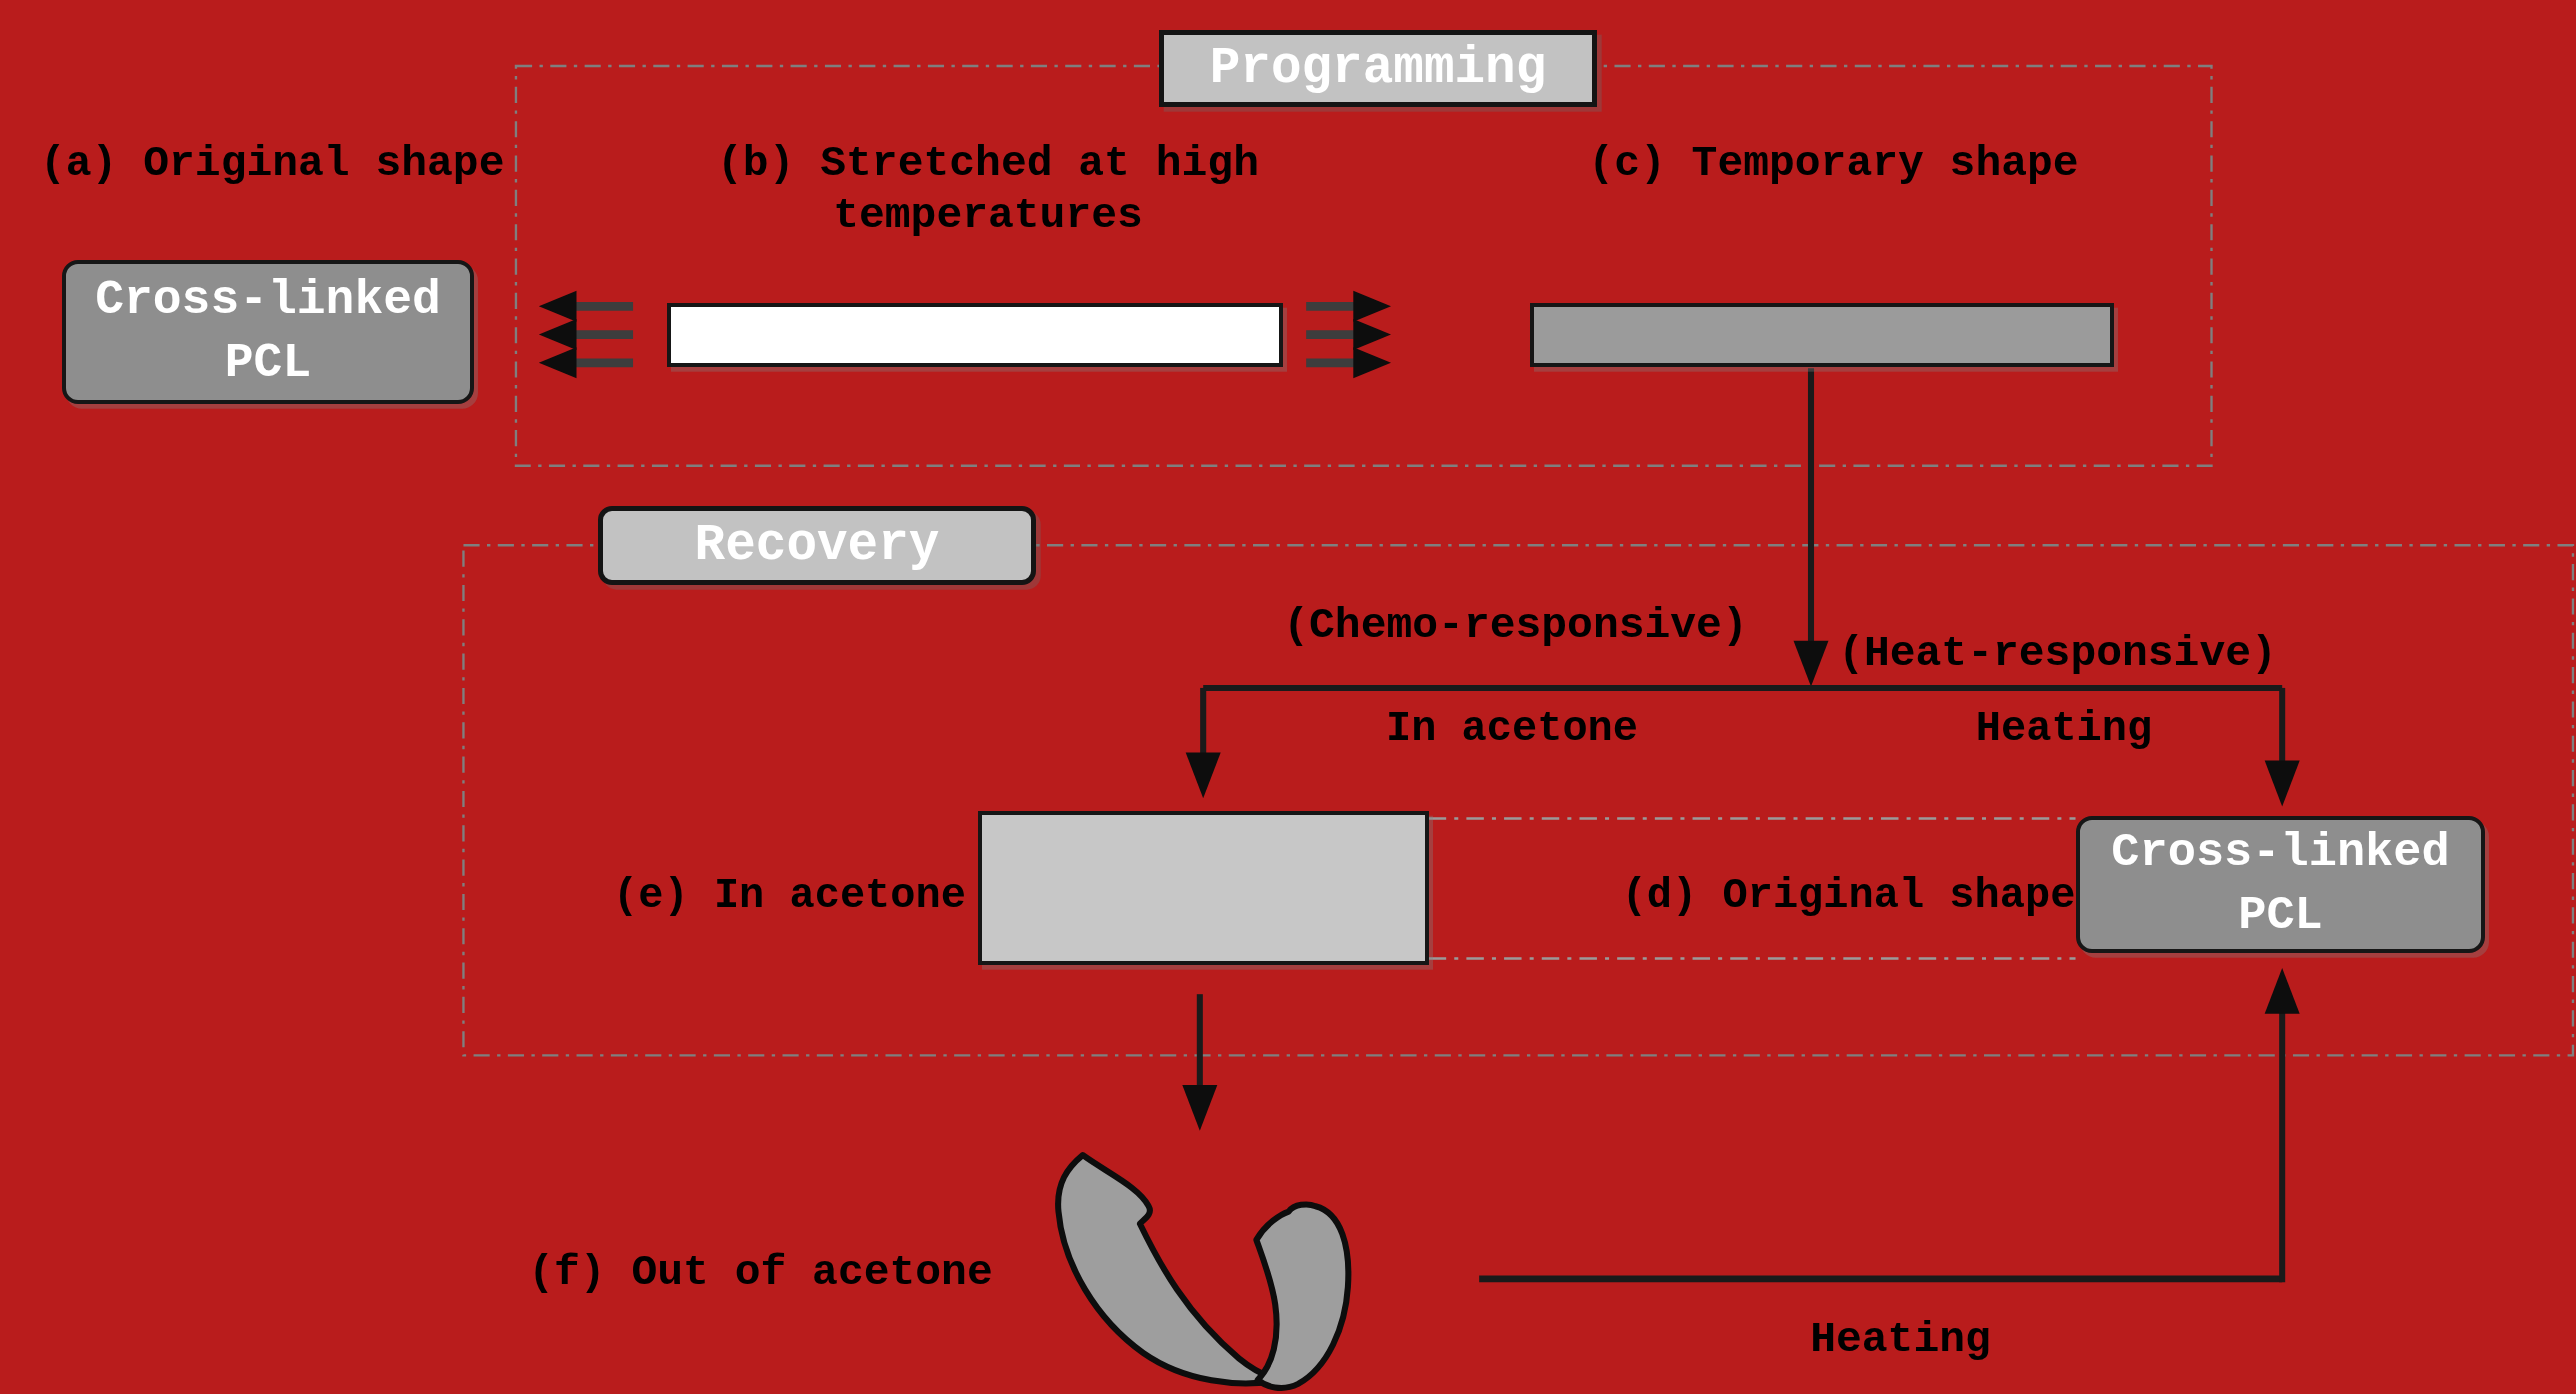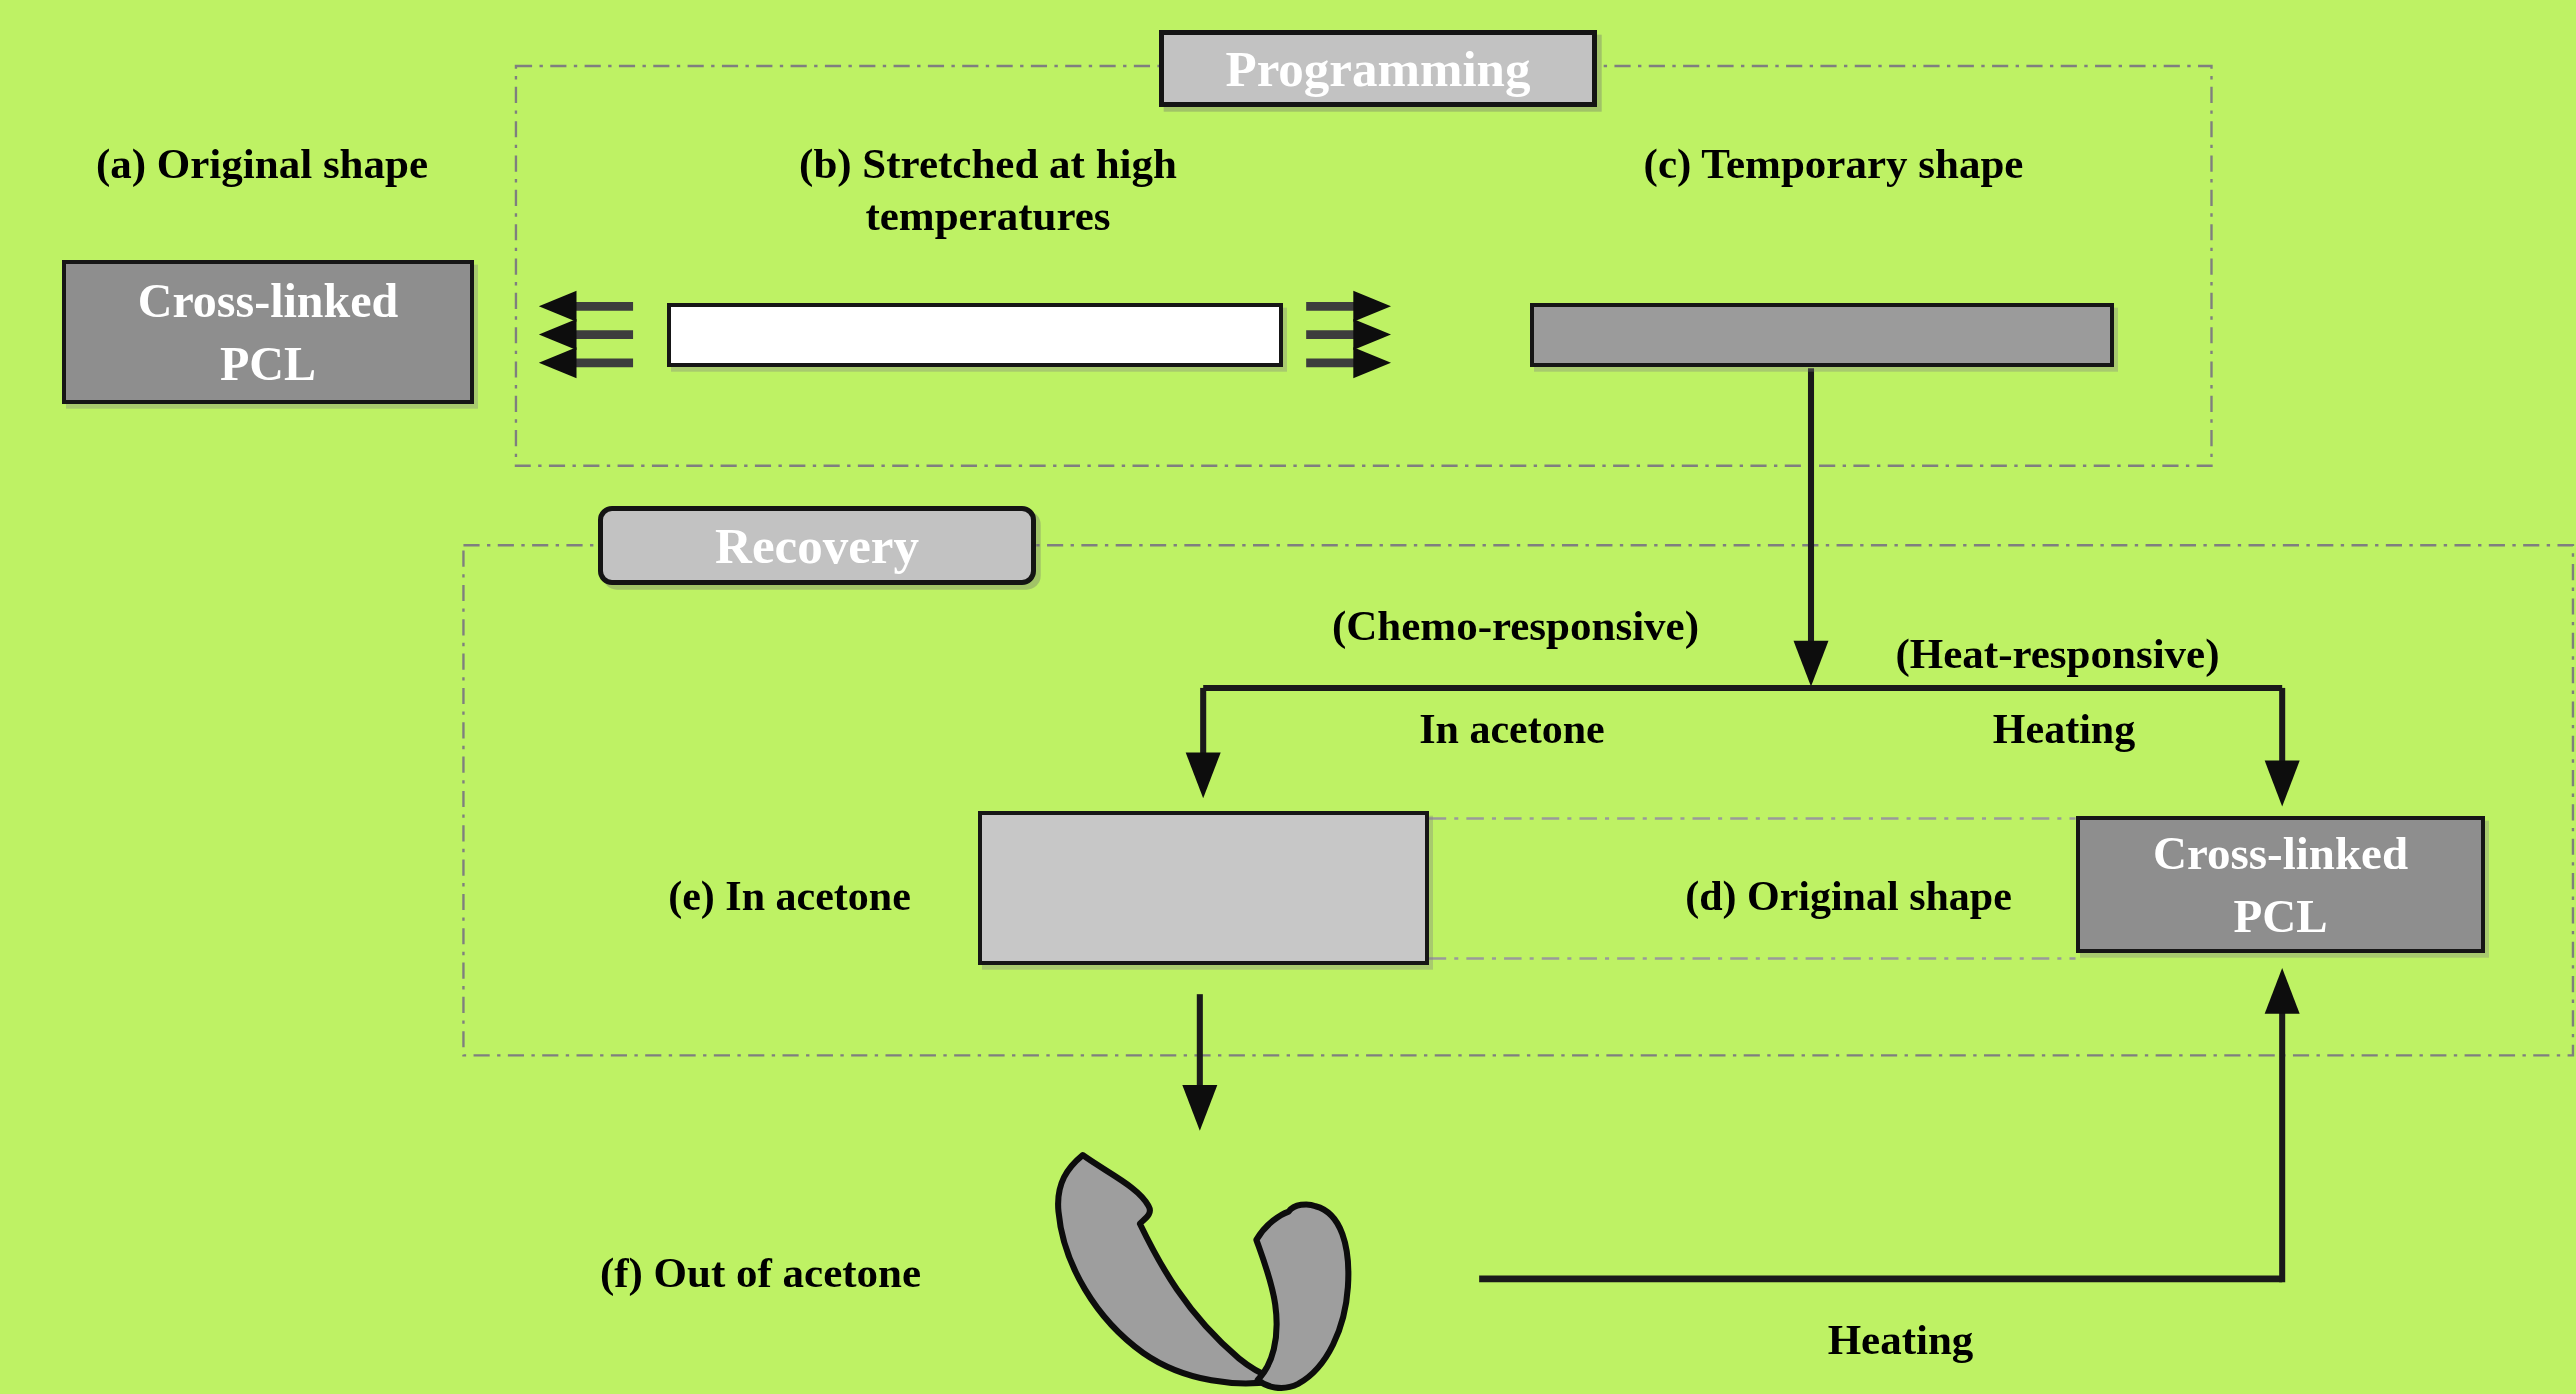--- a/index.html
+++ b/index.html
@@ -1,20 +1,20 @@
 <!DOCTYPE html>
 <html style="font-size:10.8px"><head>
 <meta charset="utf-8">
 <style>
   html,body{margin:0;padding:0;background:#ffffff;}
   .canvas{
     position:relative;
     width:2576px;height:1394px;
-    background:#bef264;
-    font-family:Liberation Serif, serif;
+    background:#b91c1c;
+    font-family:Liberation Mono, monospace;
     overflow:hidden;
   }
   .canvas svg.underlay{position:absolute;left:0;top:0;}
   .txt{
     position:absolute;
     color:#000;
     font-weight:bold;
     text-align:center;
     line-height:1.22;
     white-space:nowrap;
@@ -38,20 +38,21 @@
     box-shadow:4px 4.7px 0 rgba(130,130,130,0.35);
     display:flex;flex-direction:column;align-items:center;justify-content:center;
   }
   .pcl-box{
     background:#8e8e8e;
     color:#ffffff;
     font-weight:bold;
     font-size:48px;
     line-height:1.32;
     text-align:center;
+    border-radius:16px;
   }
   .stretched-box{background:#ffffff;}
   .temp-box{background:#9b9b9b;}
   .acetone-box{background:#c7c7c7;}
   .f64{font-size:43px;}
   .f62{font-size:42px;}
 </style>
 </head>
 <body>
 

